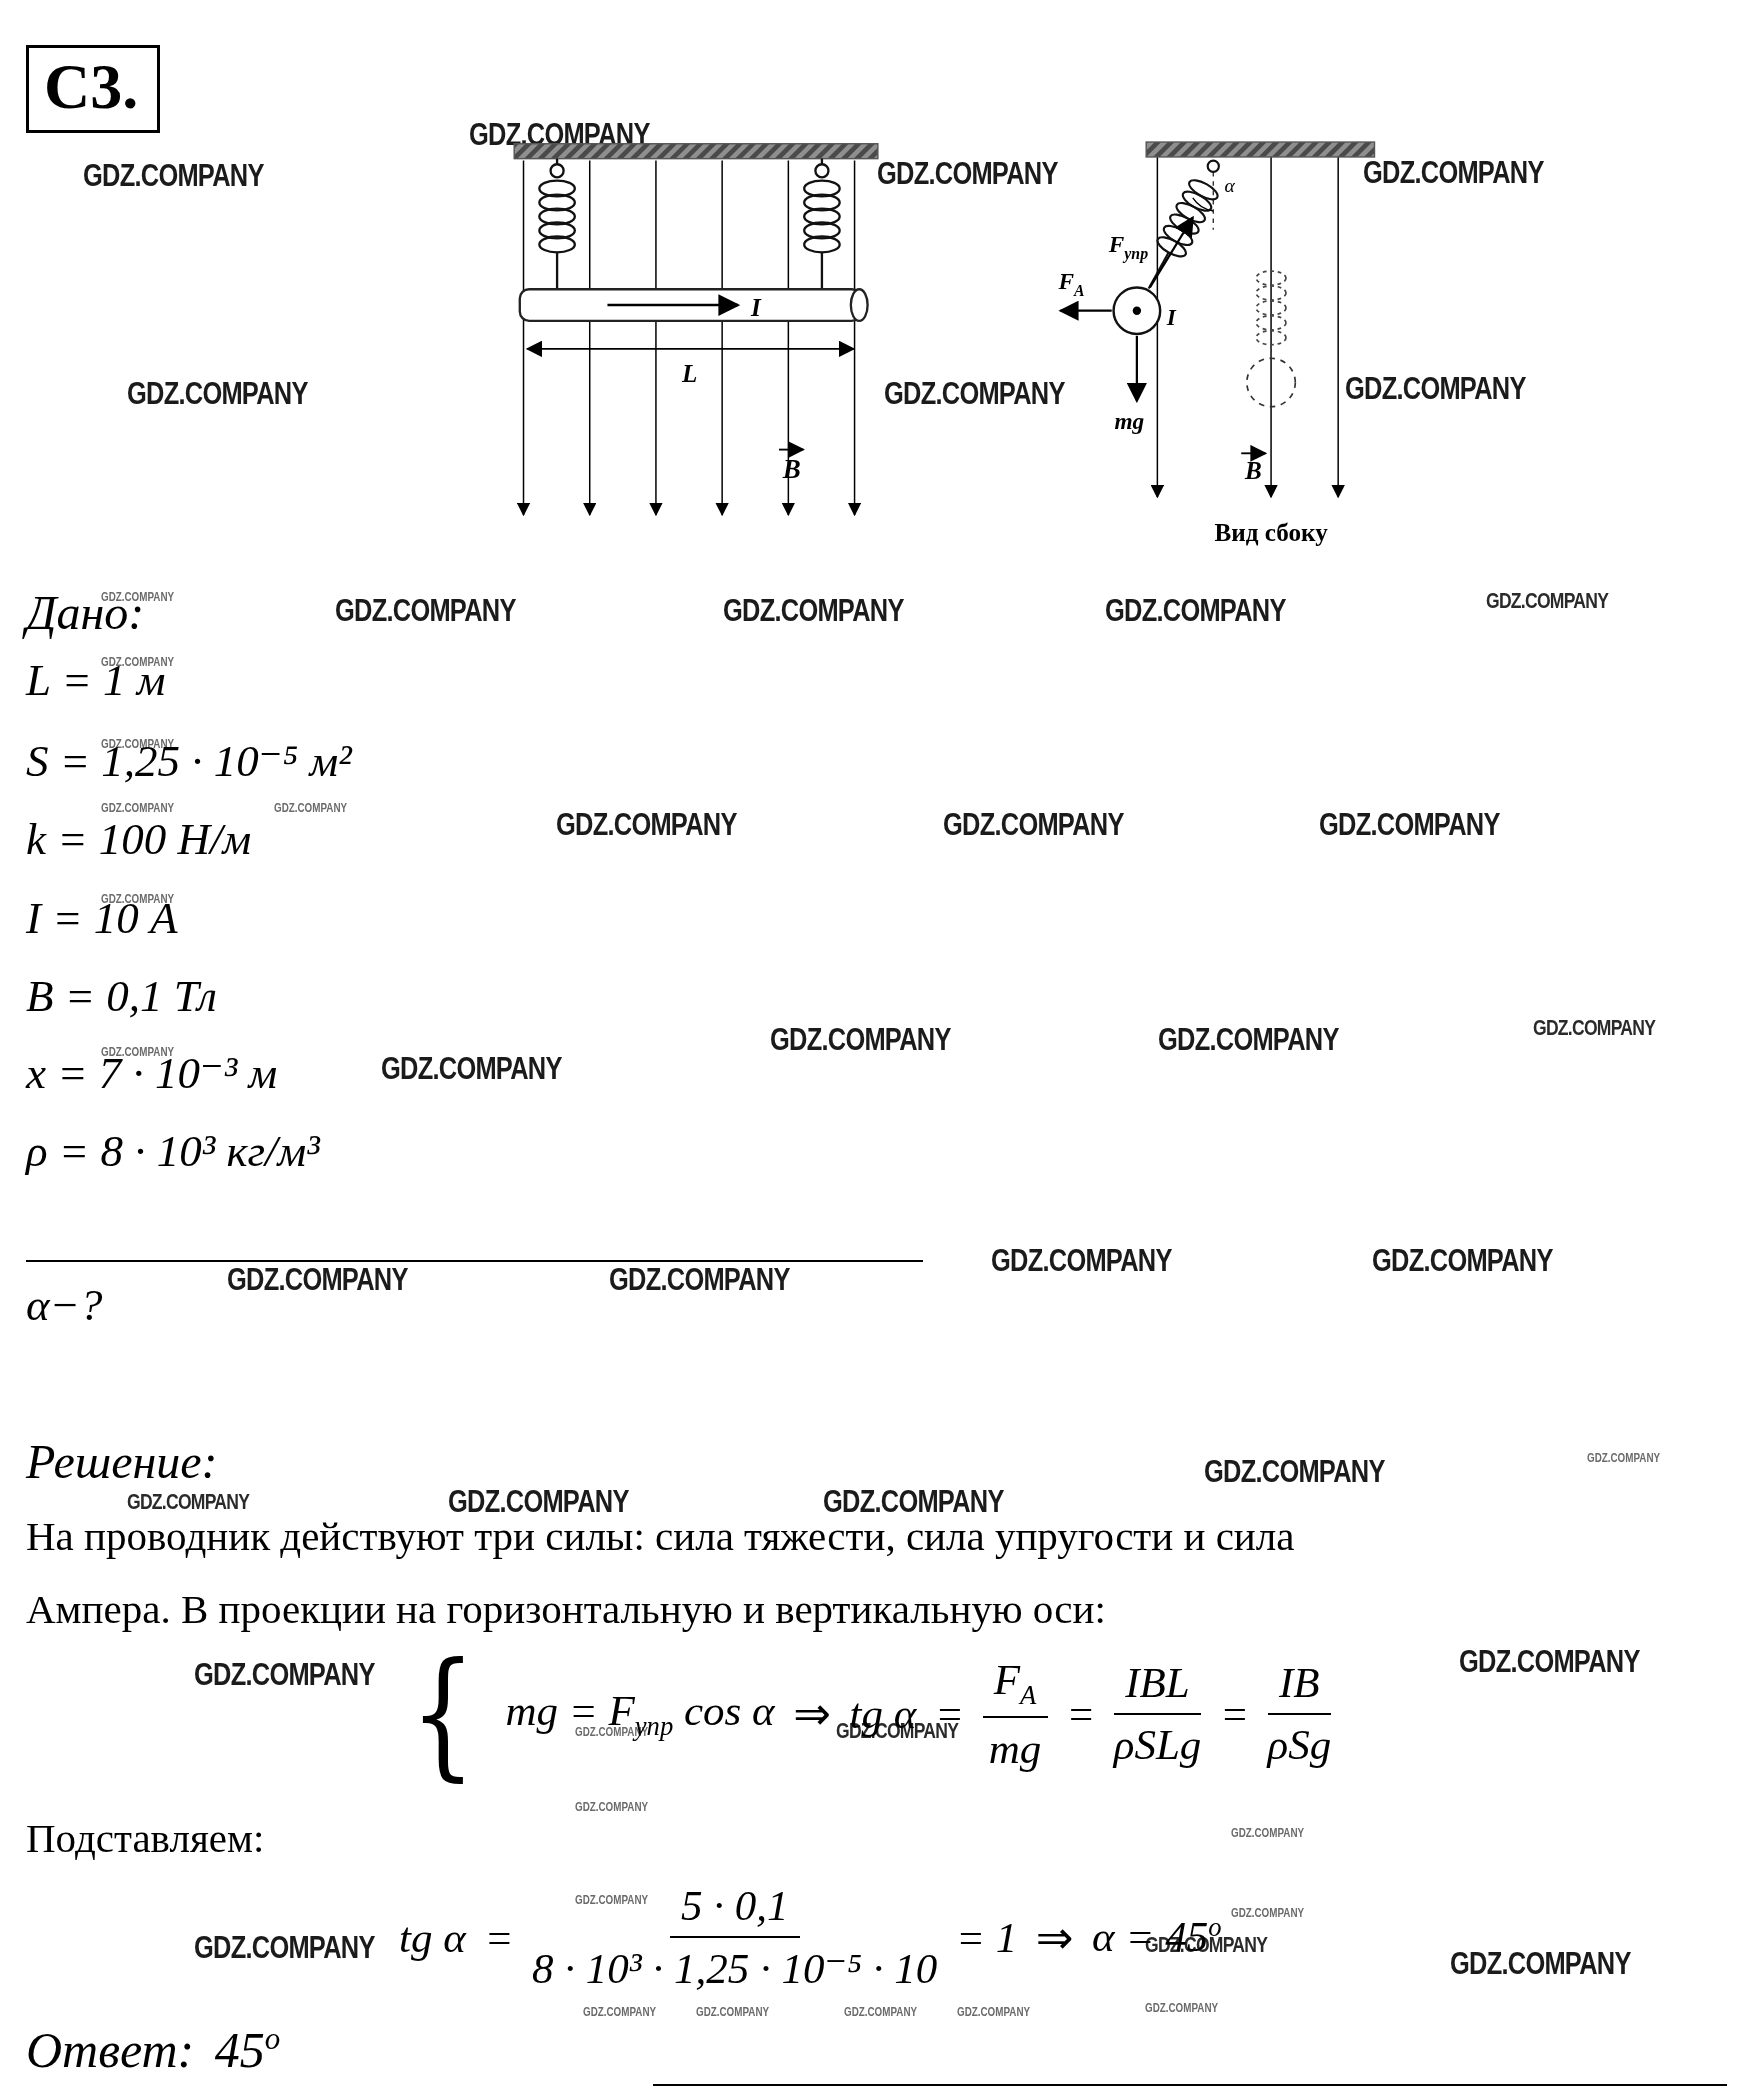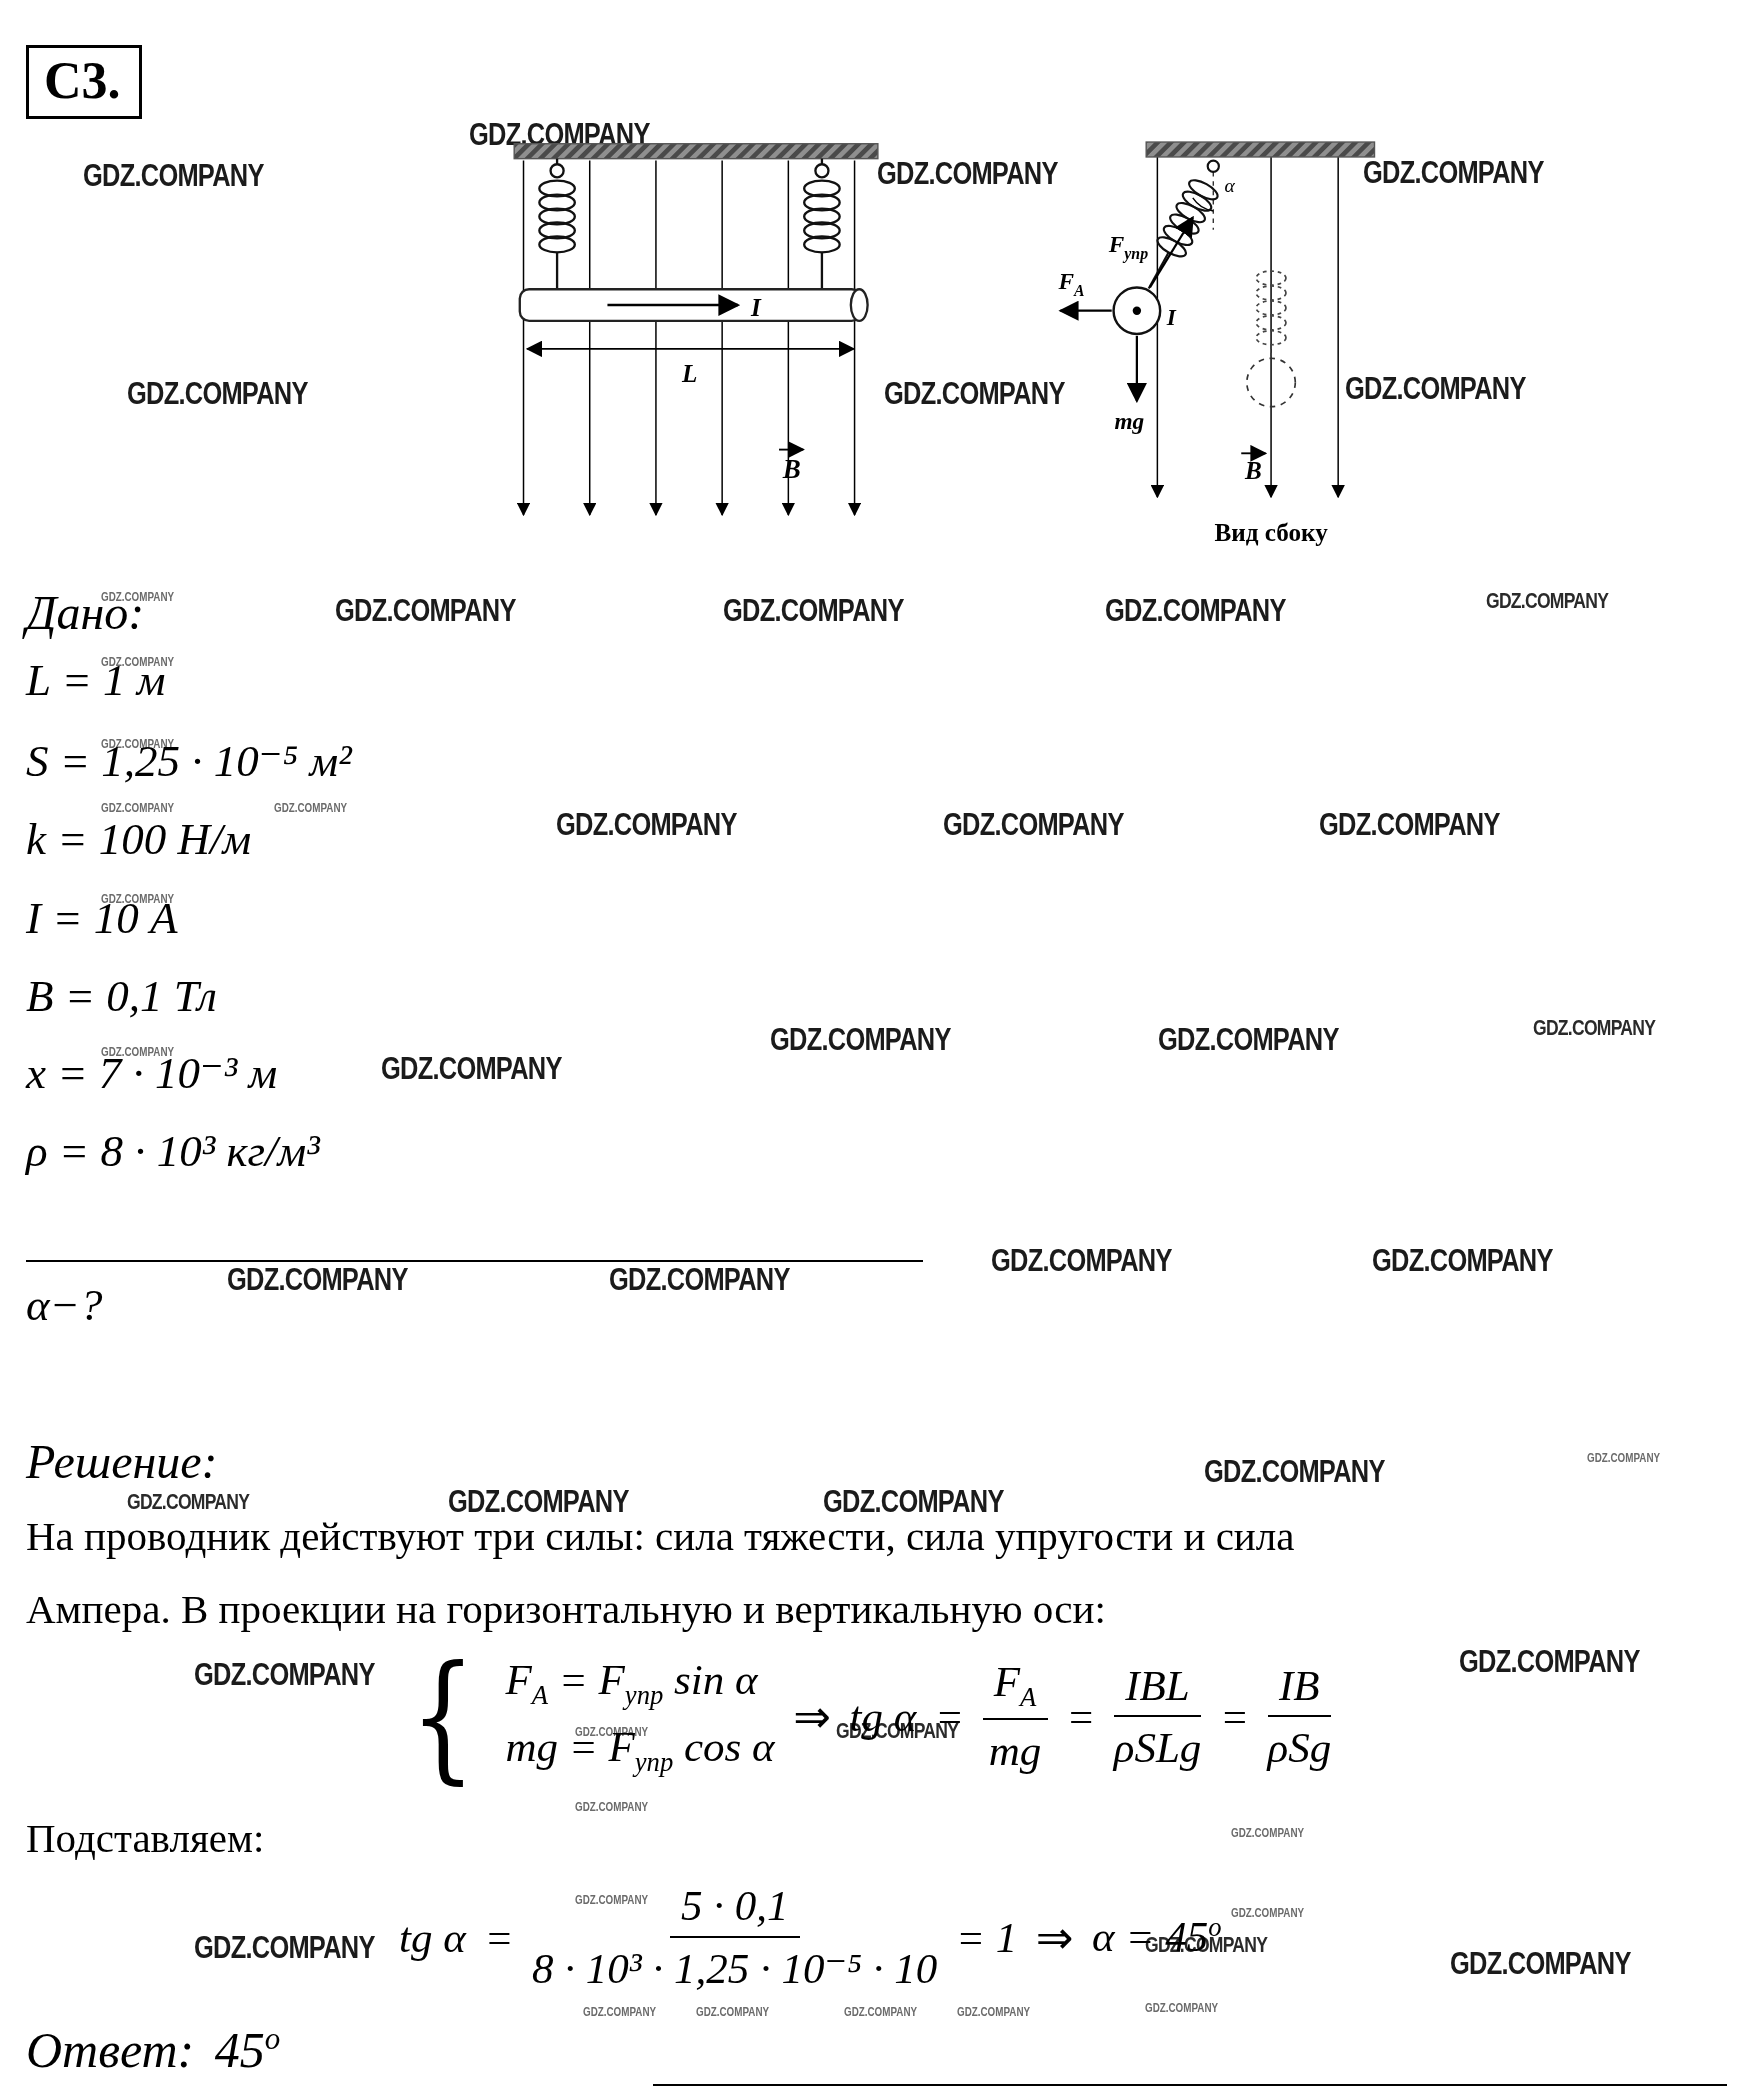--- a/index.html
+++ b/index.html
@@ -17,21 +17,21 @@
     font-weight:600; letter-spacing:-0.9px; color:#1b1b1b;
     transform:scaleX(.82); transform-origin:left top;
     font-size:31px; pointer-events:none;
   }
   .wm-s { font-size:21.4px; color:#2a2a2a; }
   .wm-t { font-size:12px; color:#6b6b6b; letter-spacing:0; }
 
   .problem-box {
     position:absolute; left:26px; top:45px;
     border:3.7px solid #000; padding:3.7px 18.6px 7.5px 15px;
-    font-weight:bold; font-size:52px; line-height:1.1;
+    font-weight:bold; font-size:64px; line-height:1.1;
   }
 
   .math { font-style:italic; font-size:45px; white-space:nowrap; }
   .title-italic { font-style:italic; font-size:48px; white-space:nowrap; }
   .body-text { font-size:41px; white-space:nowrap; }
 
   .given-divider { position:absolute; left:26px; top:1260px; width:897px; border-top:2.8px solid #000; }
   .bottom-rule { position:absolute; left:653px; top:2084px; width:1074px; border-top:2.8px solid #000; }
 
   .eqrow {
@@ -257,21 +257,20 @@
 <div class="abs math" style="left:26px; top:1279px">α−?</div>
 
 <div class="abs title-italic" style="left:26px; top:1434px">Решение:</div>
 
 <div class="abs body-text" style="left:26px; top:1512px">На проводник действуют три силы: сила тяжести, сила упругости и сила</div>
 <div class="abs body-text" style="left:26px; top:1585px">Ампера. В проекции на горизонтальную и вертикальную оси:</div>
 
 <div class="eqrow" style="left:399px; top:1655px">
   <span class="brace">{</span>
   <span class="sys">
-    <span><span>F</span><sub>A</sub><span> = </span><span>F</span><sub>упр</sub><span> sin α</span></span>
     <span><span>mg</span><span> = </span><span>F</span><sub>упр</sub><span> cos α</span></span>
   </span>
   <span class="sym">⇒</span>
   <span>tg α</span>
   <span>=</span>
   <span class="frac">
     <span class="num"><span>F</span><sub>A</sub></span>
     <span class="den">mg</span>
   </span>
   <span>=</span>

